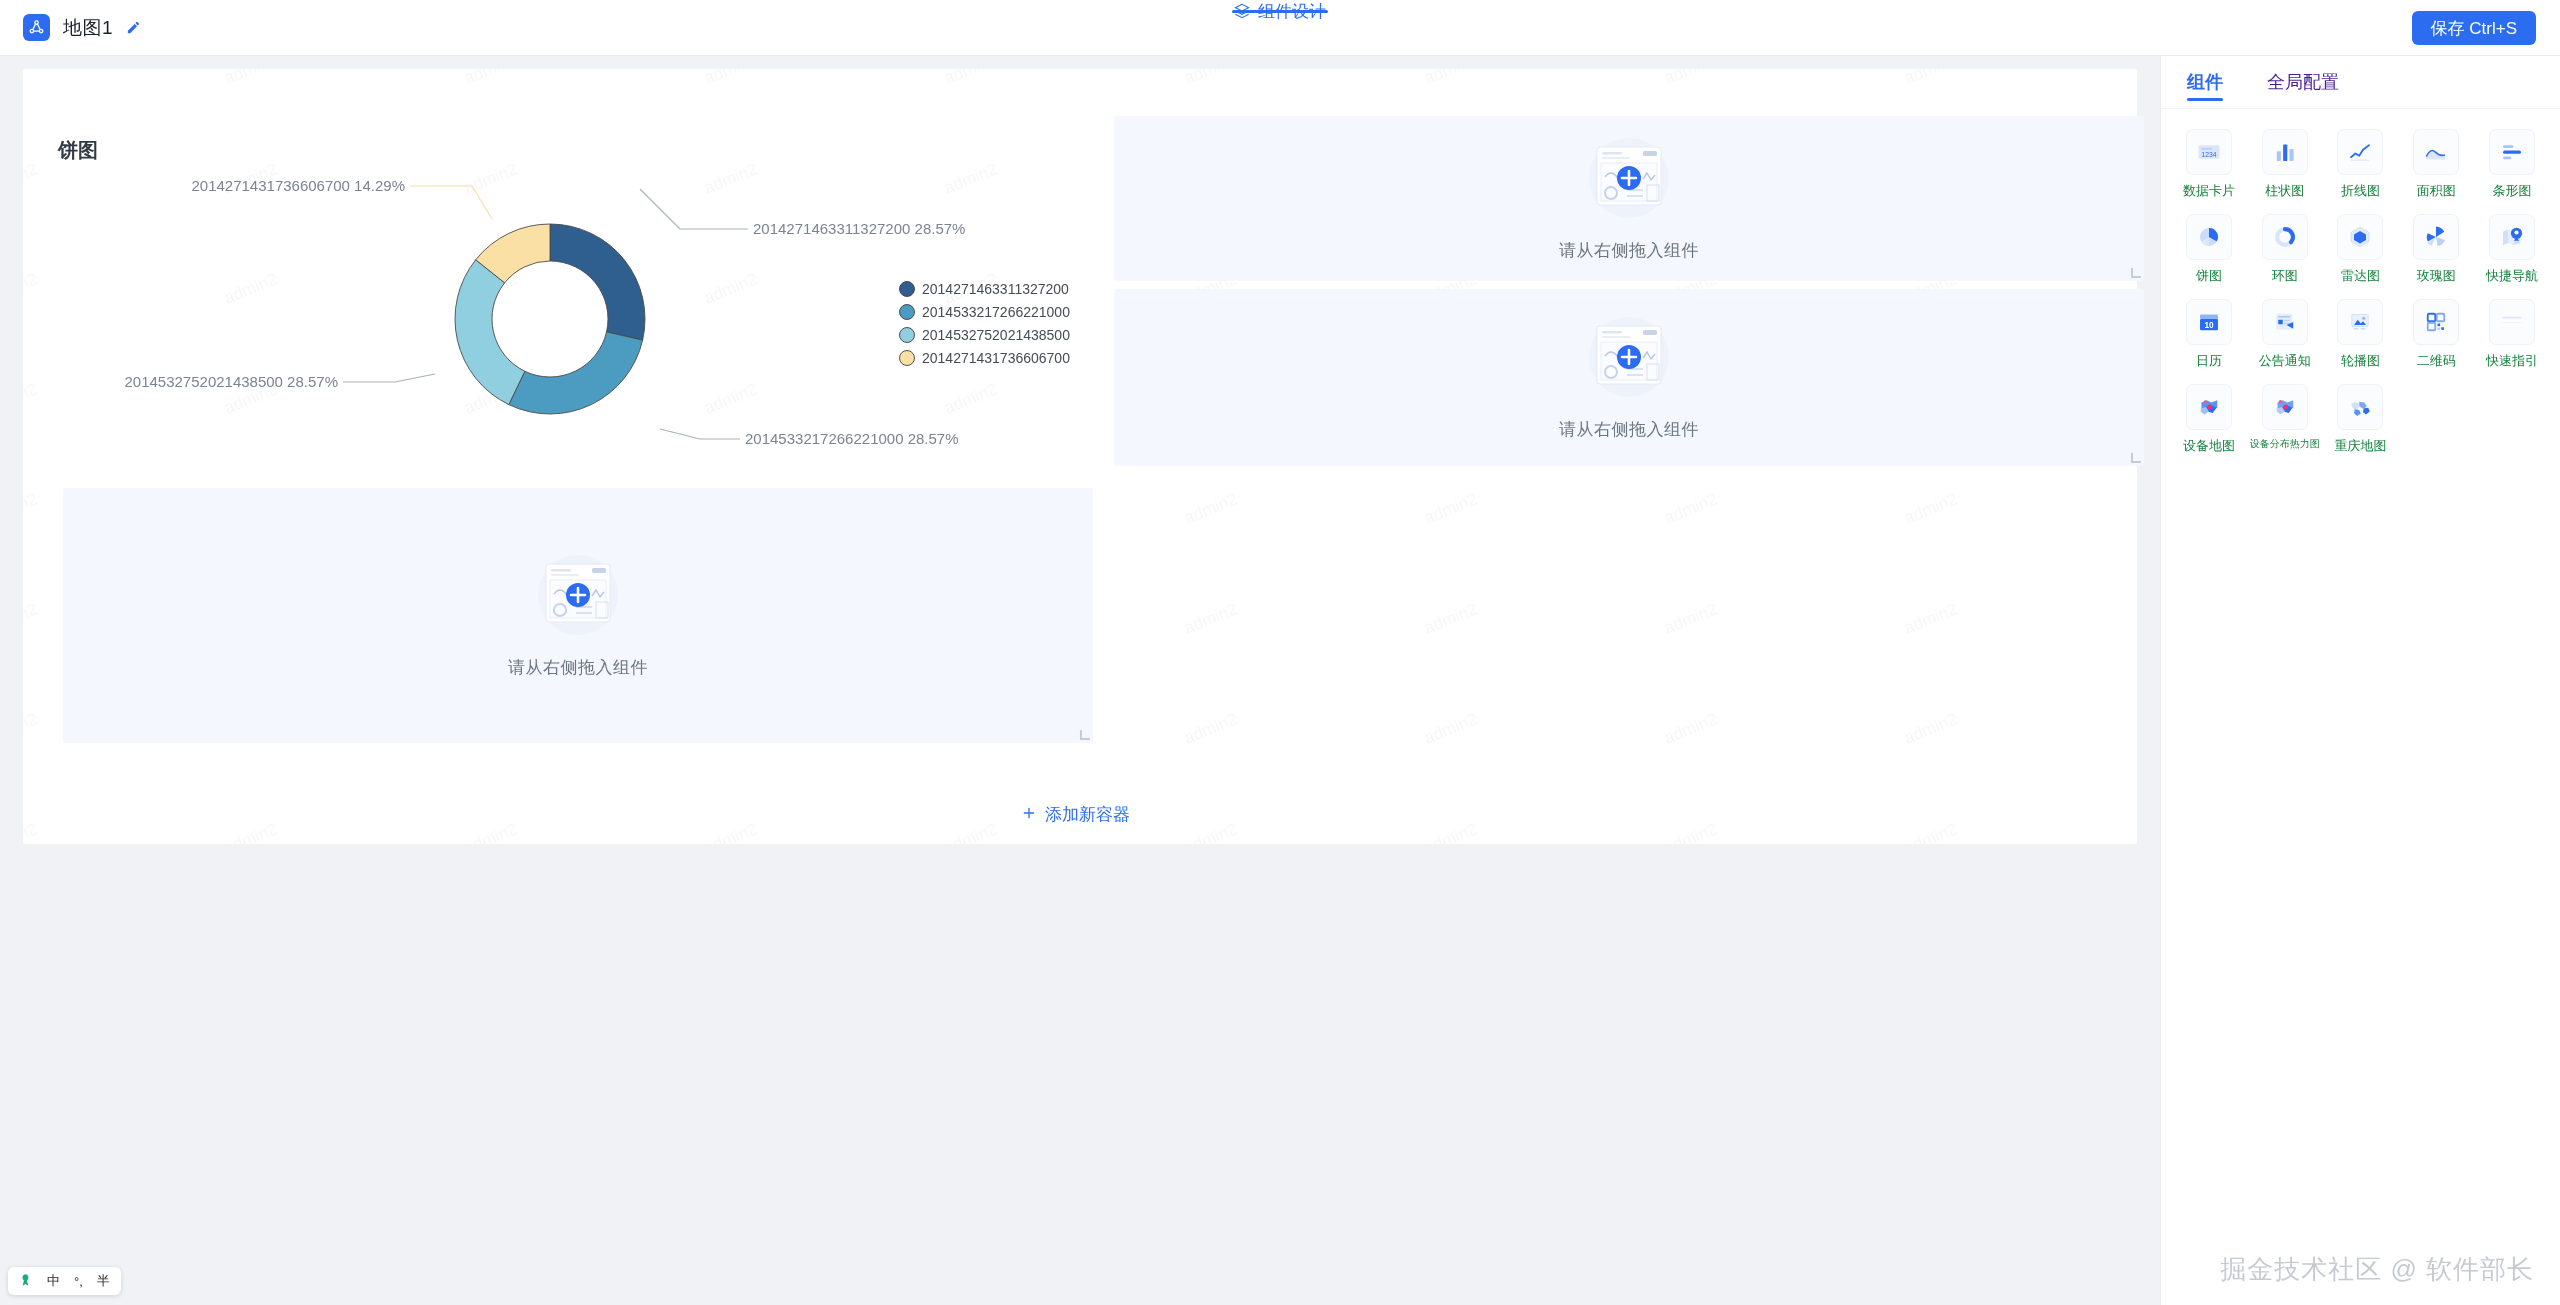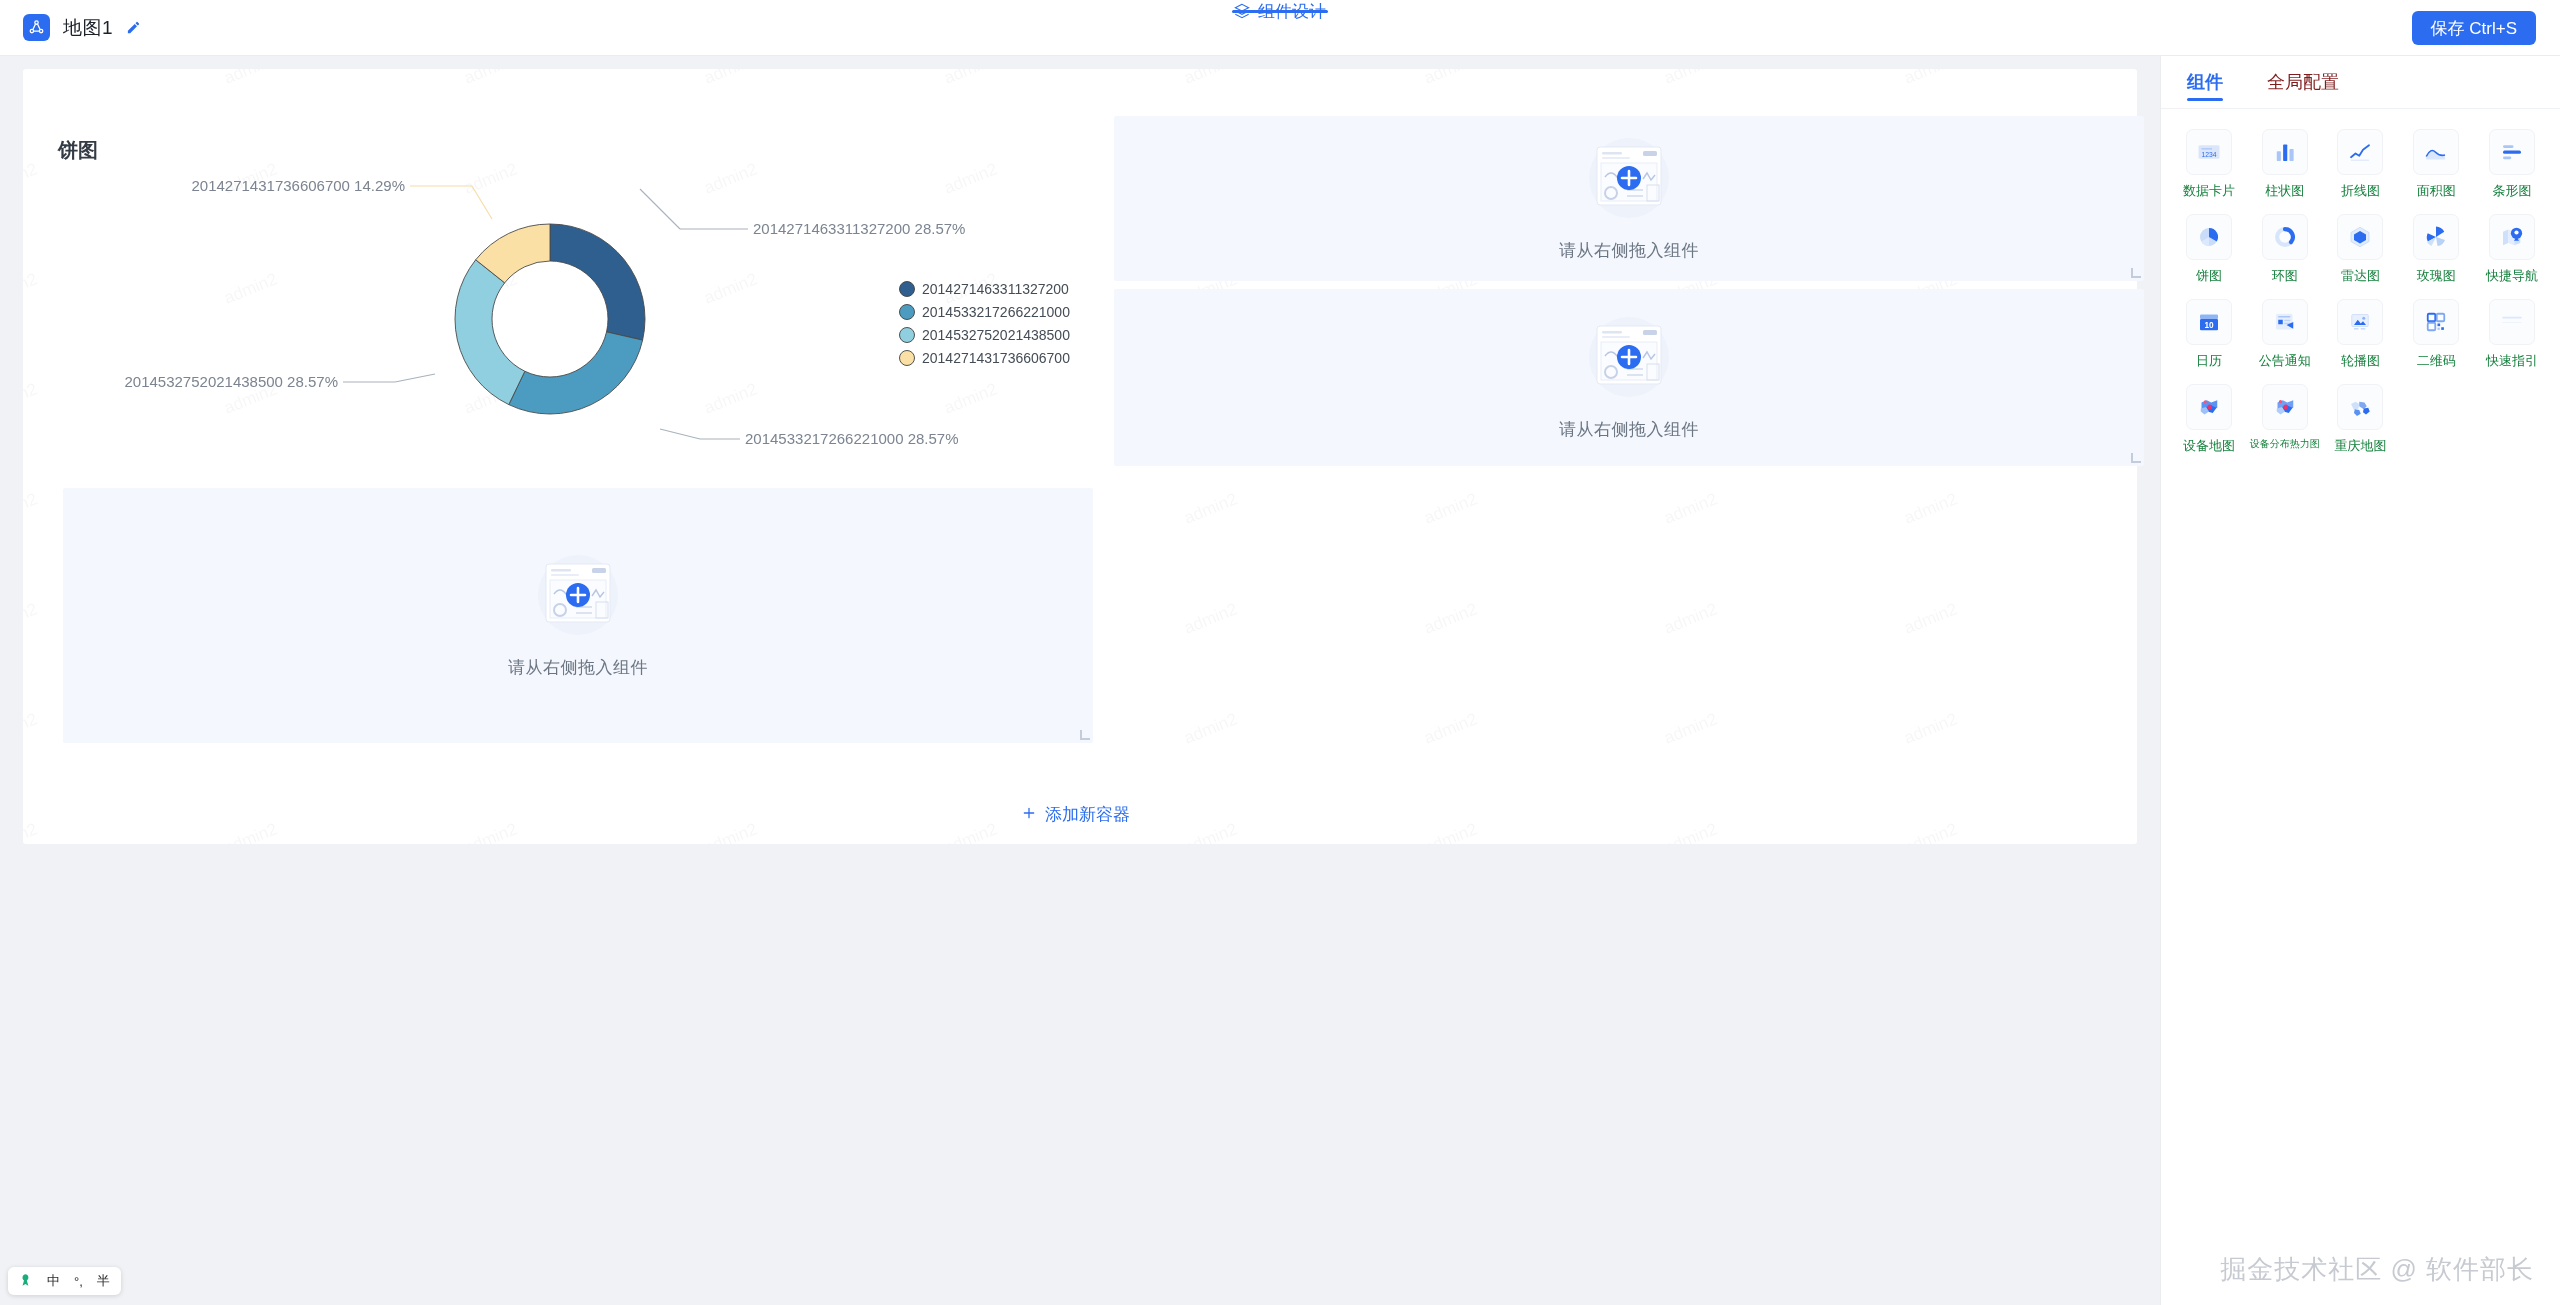--- a/index.html
+++ b/index.html
@@ -131,21 +131,21 @@
     width: 400px; height: 1249px;
     background: #ffffff;
     border-left: 1px solid #eaecef;
   }
   .side-tabs {
     display: flex; gap: 44px; padding: 0 26px;
     height: 53px; align-items: center;
     border-bottom: 1px solid #f0f1f3;
   }
   .side-tab {
-    font-size: 18px; color: #7f1d1d; height: 53px;
+    font-size: 18px; color: #4c1d95; height: 53px;
     display: flex; align-items: center; position: relative; cursor: pointer;
   }
   .side-tab.active { color: #2b6cf0; font-weight: bold; }
   .side-tab.active::after {
     content: ""; position: absolute; left: 0; right: 0; bottom: 8px;
     height: 3px; background: #2b6cf0; border-radius: 2px;
   }
 
   .comp-grid {
     display: grid;

